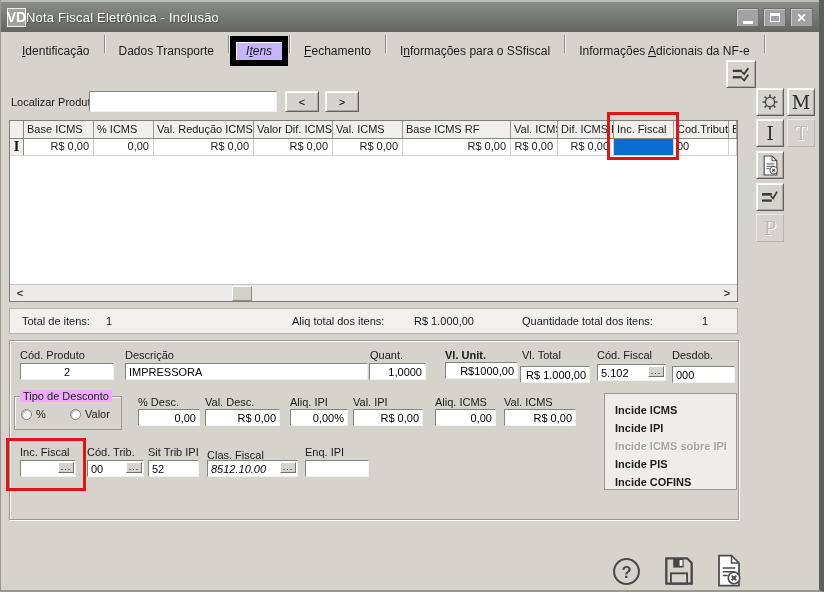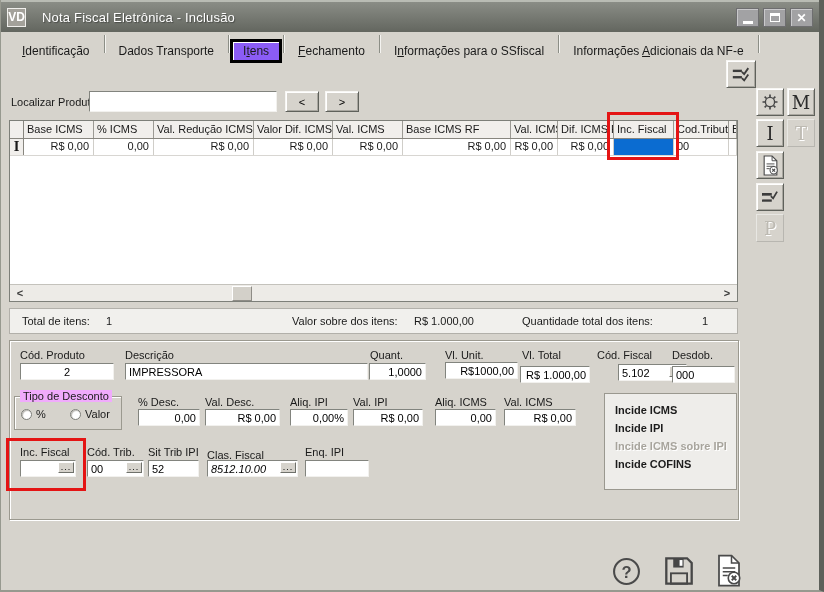--- a/index.html
+++ b/index.html
@@ -16,44 +16,44 @@
 
   
   .titlebar {
     position:absolute; left:0; top:0; right:0; height:32px;
     background:linear-gradient(#8a8d86, #63665f);
     border-top:2px solid #b9bcb4;
     display:flex; align-items:center; padding:0 6px; color:#fff;
   }
   .app-icon {
     width:19px; height:19px; background:#a3a19a; border:1px solid #f0efec;
-    color:#fff; font-size:12px; font-weight:bold; display:inline-flex;
-    align-items:center; justify-content:center; margin-right:16px;
+    color:#fff; font-size:14px; font-weight:bold; display:inline-flex;
+    align-items:center; justify-content:center; margin-right:0;
   }
   .title-text { font-size:13px; letter-spacing:.2px; text-shadow:1px 1px 1px rgba(0,0,0,.35); }
   .win-controls { position:absolute; right:6px; top:6px; display:flex; gap:4px; }
   .winbtn {
     width:23px; height:19px; background:#a2a2a4; border:1px solid #6e6e70;
     box-shadow:inset 1px 1px 0 #c9c9cb; display:flex; align-items:center; justify-content:center;
     cursor:default; padding:0;
   }
   .glyph-min { width:10px; height:3px; background:#fff; margin-top:9px; }
   .glyph-max { width:10px; height:9px; border:1px solid #fff; border-top:3px solid #fff; }
   .glyph-close { color:#fff; font-size:12px; font-weight:bold; line-height:1; }
 
   
   .tabs {
     position:absolute; left:0; top:32px; right:0; height:24px;
     display:flex; align-items:center; padding-left:8px; font-size:12px;
   }
   .tab { padding:3px 13px; white-space:nowrap; cursor:default;margin-top:13px; }
   .tab u { text-decoration:underline; }
   .tab.selected {
-    background:#8b5cf6; border:3px solid #000000;
-    box-shadow:inset 1px 1px 0 #ffffff; padding:2px 10px;
+    background:#c4b5fd; border:6px solid #000000;
+    box-shadow:inset 1px 1px 0 #ffffff; padding:2px 10px;font-style:italic;
   }
   .tabsep { width:1px; height:18px; background:#8c8e86; box-shadow:1px 0 0 #f4f3f0; margin:0 1px; }
 
   
   .btn3d {
     background:#d6d3cc;
     border:1px solid; border-color:#f7f6f3 #5f615b #5f615b #f7f6f3;
     box-shadow:inset 1px 1px 0 #fff, inset -1px -1px 0 #a9a7a0;
     display:flex; align-items:center; justify-content:center; cursor:default;
   }
@@ -241,40 +241,40 @@
       <span class="scroll-thumb"></span>
       <span class="scroll-arrow right">&gt;</span>
     </div>
   </div>
 
   <div class="red-box grid-hl"></div>
 
   <div class="totals">
     <span style="left:12px;">Total de itens:</span>
     <span style="left:96px;">1</span>
-    <span style="left:282px;">Valor sobre dos itens:</span>
+    <span style="left:282px;">Aliq total dos itens:</span>
     <span style="left:404px;">R$ 1.000,00</span>
     <span style="left:512px;">Quantidade total dos itens:</span>
     <span style="left:692px;">1</span>
   </div>
 
   <div class="formbox">
 
     <span class="label" style="left:10px; top:8px;">Cód. Produto</span>
     <input class="sunken field ctr" style="left: 10px; top: 22px; width: 94px;" value="2">
     <span class="label" style="left:115px; top:8px;">Descrição</span>
     <input class="sunken field" style="left: 115px; top: 22px; width: 243px;" value="IMPRESSORA">
     <span class="label" style="left:360px; top:8px;">Quant.</span>
     <input class="sunken field num" style="left: 359px; top: 22px; width: 57px;" value="1,0000">
-    <span class="label" style="left:435px; top:8px;">Vl. Unit.</span>
+    <span class="label" style="left:435px; top:8px;font-weight:bold;">Vl. Unit.</span>
     <input class="sunken field num" style="left: 435px; top: 21px; width: 73px;" value="R$1000,00">
     <span class="label" style="left:512px; top:8px;">Vl. Total</span>
     <input class="sunken field num" style="left: 510px; top: 25px; width: 70px;" value="R$ 1.000,00">
     <span class="label" style="left:587px; top:8px;">Cód. Fiscal</span>
-    <span class="field-wrap" style="left:608px; top:23px; width:69px; height:17px;">
+    <span class="field-wrap" style="left:587px; top:23px; width:69px; height:17px;">
       <input class="sunken field" style="left: 0px; top: 0px; width: 69px;" value="5.102">
       <button class="browse-btn">...</button>
     </span>
     <span class="label" style="left:662px; top:8px;">Desdob.</span>
     <input class="sunken field" style="left: 662px; top: 25px; width: 63px;" value="000">
 
     <span class="groupbox">
       <span class="legend">Tipo de Desconto</span>
       <span style="position:absolute; left:6px; top:11px;"><i class="radio"></i><span>%</span></span>
       <span style="position:absolute; left:55px; top:11px;"><i class="radio"></i><span>Valor</span></span>
@@ -289,20 +289,21 @@
     <input class="sunken field num" style="left: 343px; top: 68px; width: 70px;" value="R$ 0,00">
     <span class="label" style="left:425px; top:55px;">Aliq. ICMS</span>
     <input class="sunken field num" style="left: 425px; top: 68px; width: 61px;" value="0,00">
     <span class="label" style="left:494px; top:55px;">Val. ICMS</span>
     <input class="sunken field num" style="left: 494px; top: 68px; width: 72px;" value="R$ 0,00">
 
     <div class="incide-panel">
       <div class="incide-item">Incide ICMS</div>
       <div class="incide-item">Incide IPI</div>
       <div class="incide-item disabled">Incide ICMS sobre IPI</div>
+      <div class="incide-item">Incide PIS</div>
       <div class="incide-item">Incide COFINS</div>
     </div>
 
     <span class="label" style="left:10px; top:105px;">Inc. Fiscal</span>
     <span class="field-wrap" style="left:10px; top:119px; width:56px; height:17px;">
       <input class="sunken field" style="left: 0px; top: 0px; width: 56px;" value="">
       <button class="browse-btn">...</button>
     </span>
     <span class="label" style="left:77px; top:105px;">Cód. Trib.</span>
     <span class="field-wrap" style="left:77px; top:119px; width:57px; height:17px;">

